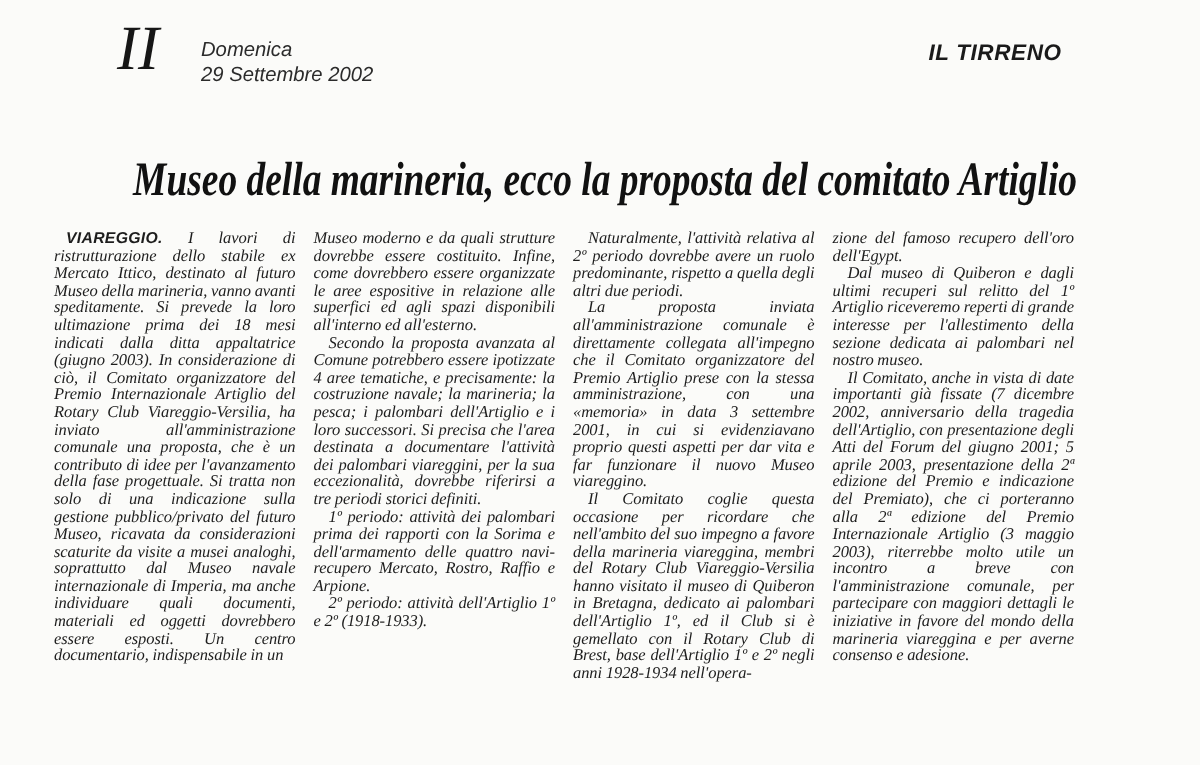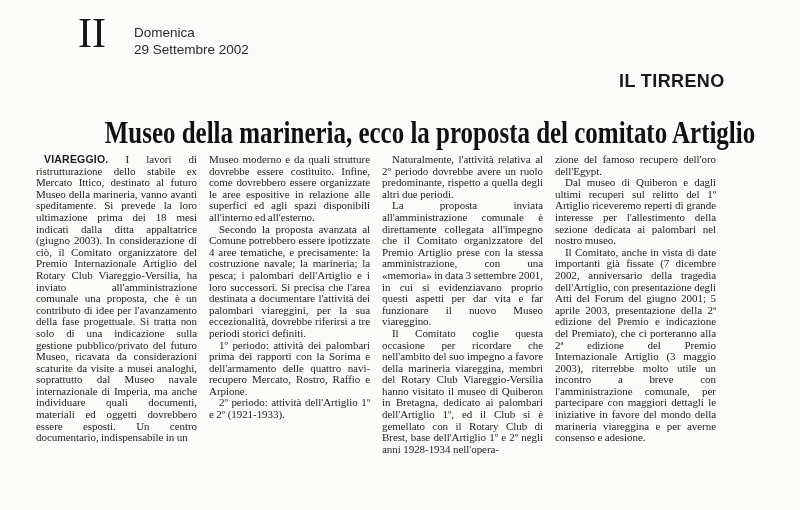--- a/index.html
+++ b/index.html
@@ -3,43 +3,43 @@
 <meta charset="utf-8">
 <style>
   html, body { margin: 0; padding: 0; }
   body {
     width: 800px; height: 510px;
     background: #fbfbf9;
     font-family: "Liberation Serif", serif;
     color: #1d1d1d;
     overflow: hidden;
   }
-  .page { position: relative; width: 800px; height: 510px; }
+  .page { position: relative; width: 800px; height: 510px; font-style: italic; }
 
   
   .pagenum {
     position: absolute; left: 78px; top: 12px;
     font-family: "Liberation Serif", serif;
     font-size: 42px; line-height: 1; color: #161616;
   }
   .dateblock {
     position: absolute; left: 134px; top: 24px;
     font-family: "Liberation Sans", sans-serif;
     font-size: 13.5px; line-height: 17px; color: #2b2b2b;
   }
   .masthead {
     position: absolute; left: 619px; top: 27px;
     font-family: "Liberation Sans", sans-serif;
-    font-weight: bold; font-size: 18px; letter-spacing: 0.4px; color: #1a1a1a; margin-top: 44px;
+    font-weight: bold; font-size: 15px; letter-spacing: 0.4px; color: #1a1a1a;
   }
 
   
   .headline {
     position: absolute; left: 0; top: 100px; width: 768px;
-    margin: 13px; text-align: left; font-weight: bold;
+    margin: 0; text-align: left; font-weight: bold;
   }
   .hl-inner {
     display: inline-block;
     font-family: "Liberation Serif", serif;
     font-size: 32px; line-height: 38px; color: #111;
     transform: scaleX(0.78); transform-origin: center;
     white-space: nowrap;
   }
 
   
@@ -81,21 +81,21 @@
   <div class="columns">
 
     <div class="col">
       <p class="lead"><b class="dl">VIAREGGIO.</b> <span>I lavori di ristrutturazione dello stabile ex Mercato Ittico, destinato al futuro Museo della marineria, vanno avanti speditamente. Si prevede la loro ultimazione prima dei 18 mesi indicati dalla ditta appaltatrice (giugno 2003). In considerazione di ciò, il Comitato organizzatore del Premio Internazionale Artiglio del Rotary Club Viareggio-Versilia, ha inviato all'amministrazione comunale una proposta, che è un contributo di idee per l'avanzamento della fase progettuale. Si tratta non solo di una indicazione sulla gestione pubblico/privato del futuro Museo, ricavata da considerazioni scaturite da visite a musei analoghi, soprattutto dal Museo navale internazionale di Imperia, ma anche individuare quali documenti, materiali ed oggetti dovrebbero essere esposti. Un centro documentario, indispensabile in un</span></p>
     </div>
 
     <div class="col">
       <p>Museo moderno e da quali strutture dovrebbe essere costituito. Infine, come dovrebbero essere organizzate le aree espositive in relazione alle superfici ed agli spazi disponibili all'interno ed all'esterno.</p>
       <p class="ind">Secondo la proposta avanzata al Comune potrebbero essere ipotizzate 4 aree tematiche, e precisamente: la costruzione navale; la marineria; la pesca; i palombari dell'Artiglio e i loro successori. Si precisa che l'area destinata a documentare l'attività dei palombari viareggini, per la sua eccezionalità, dovrebbe riferirsi a tre periodi storici definiti.</p>
       <p class="ind">1º periodo: attività dei palombari prima dei rapporti con la Sorima e dell'armamento delle quattro navi-recupero Mercato, Rostro, Raffio e Arpione.</p>
-      <p class="ind">2º periodo: attività dell'Artiglio 1º e 2º (1921-1933).</p>
+      <p class="ind">2º periodo: attività dell'Artiglio 1º e 2º (1918-1933).</p>
     </div>
 
     <div class="col">
       <p class="ind">Naturalmente, l'attività relativa al 2º periodo dovrebbe avere un ruolo predominante, rispetto a quella degli altri due periodi.</p>
       <p class="ind">La proposta inviata all'amministrazione comunale è direttamente collegata all'impegno che il Comitato organizzatore del Premio Artiglio prese con la stessa amministrazione, con una «memoria» in data 3 settembre 2001, in cui si evidenziavano proprio questi aspetti per dar vita e far funzionare il nuovo Museo viareggino.</p>
       <p class="ind">Il Comitato coglie questa occasione per ricordare che nell'ambito del suo impegno a favore della marineria viareggina, membri del Rotary Club Viareggio-Versilia hanno visitato il museo di Quiberon in Bretagna, dedicato ai palombari dell'Artiglio 1º, ed il Club si è gemellato con il Rotary Club di Brest, base dell'Artiglio 1º e 2º negli anni 1928-1934 nell'opera-</p>
     </div>
 
     <div class="col">
       <p>zione del famoso recupero dell'oro dell'Egypt.</p>

